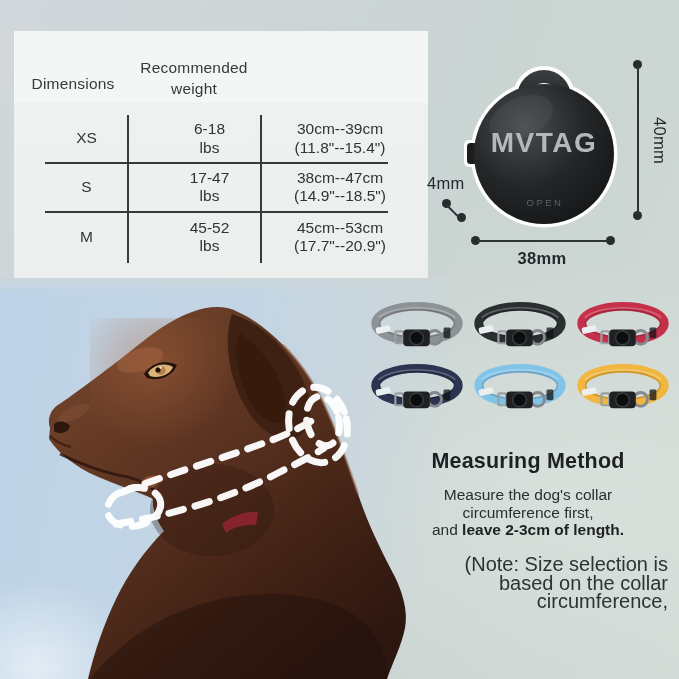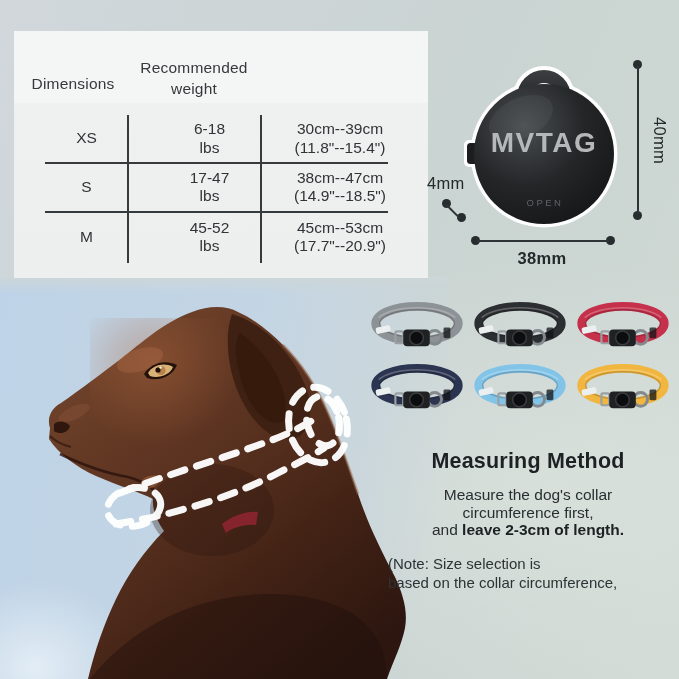--- a/index.html
+++ b/index.html
@@ -46,22 +46,22 @@
   .dim-label-c{text-align:center;font-weight:bold;}
   
   .collar-grid{position:absolute;left:368px;top:301px;display:grid;
     grid-template-columns:repeat(3,98px);column-gap:5px;row-gap:8px;}
   .collar{width:98px;height:54px;}
   
   .m-title{position:absolute;left:398px;top:449px;width:260px;text-align:center;
     font-size:21.5px;font-weight:bold;color:#1d2123;letter-spacing:.2px;}
   .m-body{position:absolute;left:388px;top:486px;width:280px;text-align:center;
     font-size:15.5px;line-height:17.5px;color:#2a2e30;}
-  .m-note{position:absolute;left:388px;top:555px;width:280px;text-align:left;
-    font-size:15px;line-height:18.5px;color:#2e3234;}
+  .m-note{position:absolute;left:388px;top:555px;width:280px;text-align:right;
+    font-size:20px;line-height:18.5px;color:#2e3234;}
   .bold{font-weight:bold;color:#1d2123;}
 </style>
 </head>
 <body>
 
 <div class="stage">
 
   <div class="photo-bg"></div>
 
   <svg class="dog-svg" viewBox="0 0 445 401">

